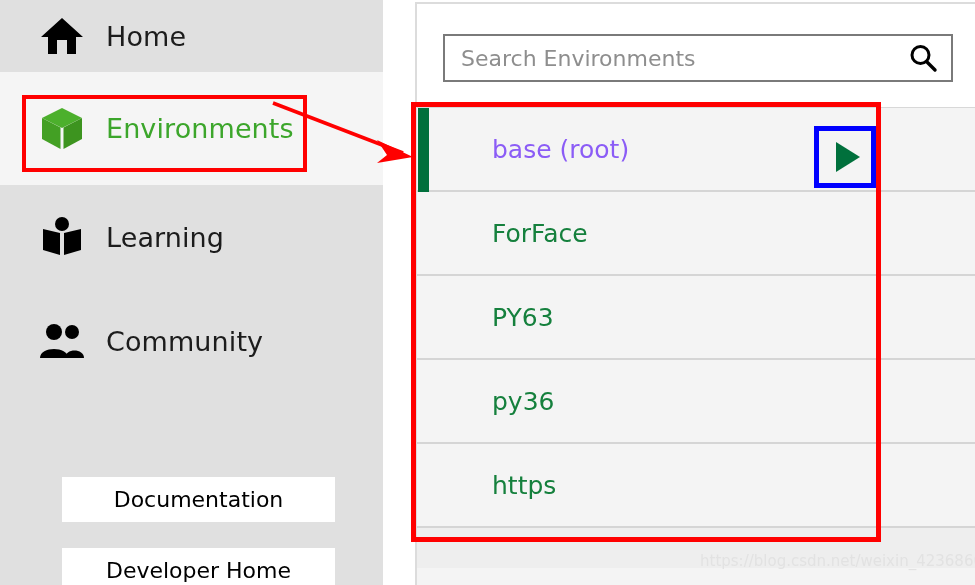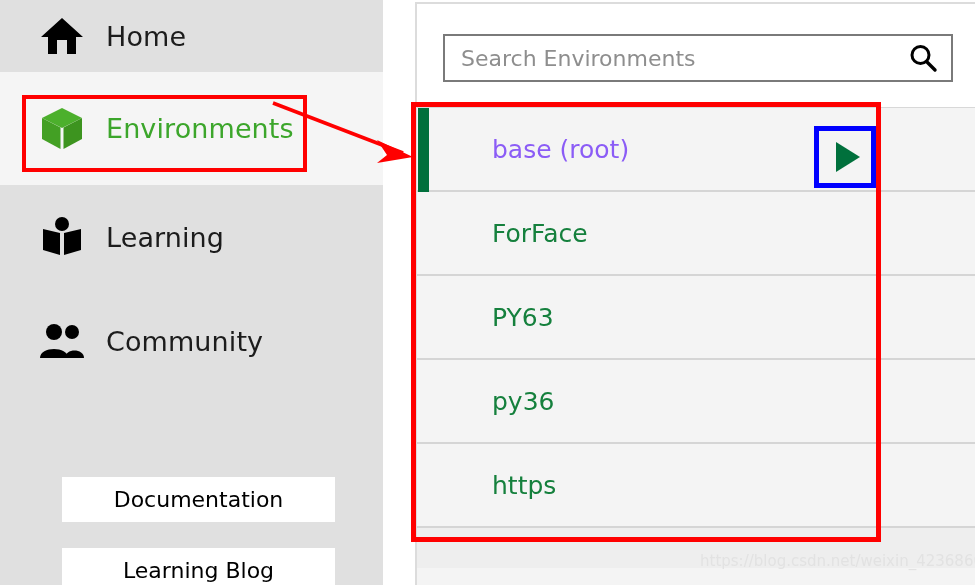--- a/index.html
+++ b/index.html
@@ -273,21 +273,21 @@
         <path d="M26 34 C26 24 45 24 45 34 Z" fill="#000000"></path>
       </svg>
     </span>
     <span class="nav-label">Community</span>
   </div>
 
   <div class="side-btn doc">
     <span>Documentation</span>
   </div>
   <div class="side-btn blog">
-    <span>Learning Blog</span>
+    <span>Developer Home</span>
   </div>
 </div>
 
 <div class="content">
 
   <div class="search-wrap">
     <input class="search-input" type="text" placeholder="Search Environments" style="">
     <span class="search-icon">
       <svg width="30" height="30" viewBox="0 0 30 30">
         <circle cx="12.5" cy="12" r="8.5" stroke="#000000" stroke-width="3" fill="none"></circle>

